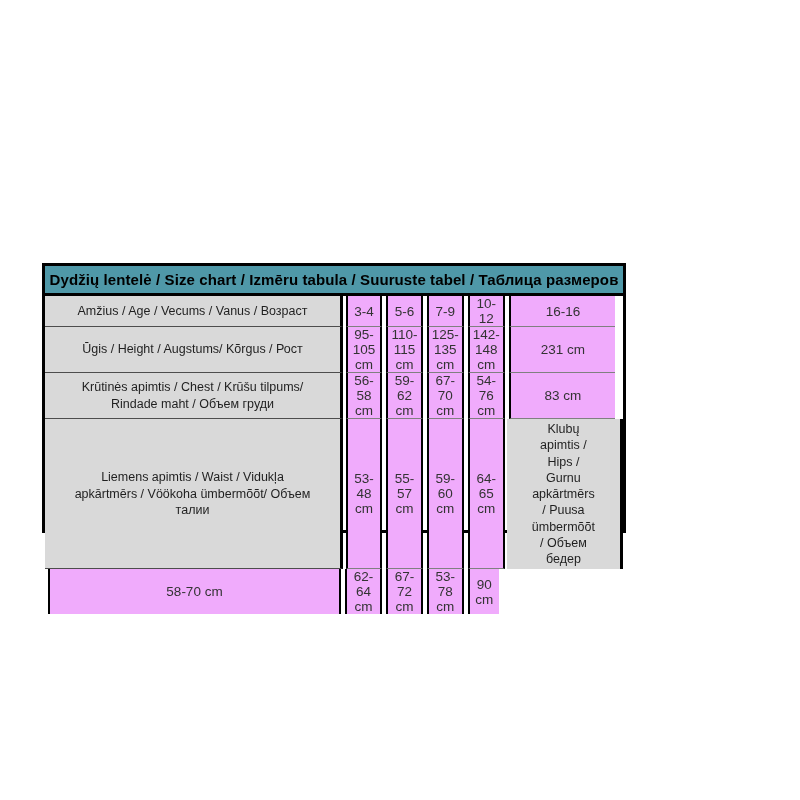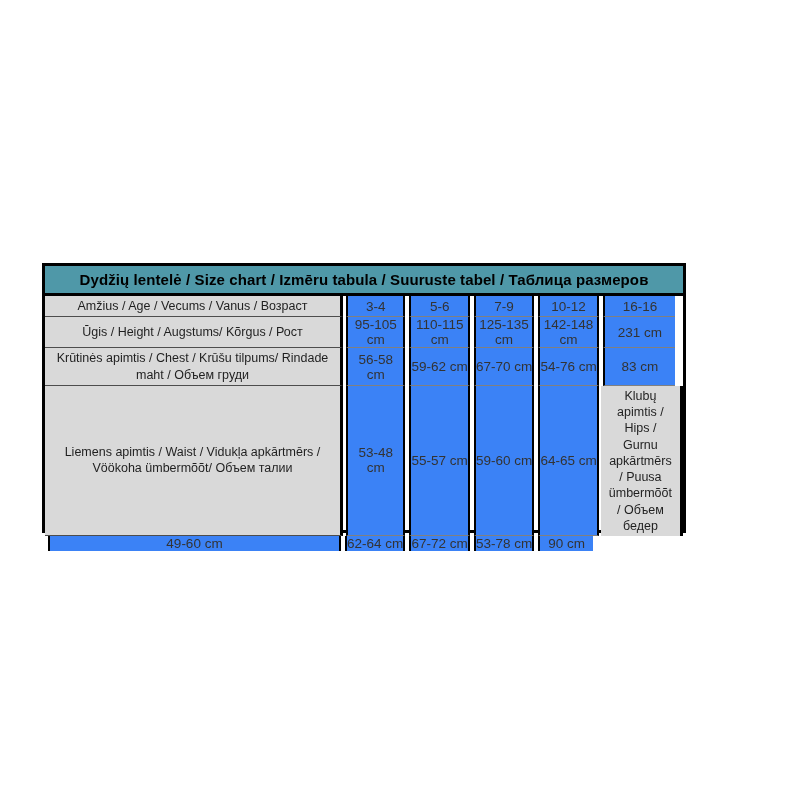--- a/index.html
+++ b/index.html
@@ -7,21 +7,21 @@
     padding: 0;
     width: 800px;
     height: 800px;
     background: #ffffff;
     font-family: "Liberation Sans", sans-serif;
   }
   .size-chart {
     position: absolute;
     left: 42px;
     top: 263px;
-    width: 644px;
+    width: 584px;
     height: 270px;
     box-sizing: border-box;
     border: 3px solid var(--border, #000);
     background: #ffffff;
   }
   .chart-header {
     box-sizing: border-box;
     height: 30px;
     background: var(--header-bg, #4f98a8);
     border-bottom: 3px solid var(--border, #000);
@@ -42,38 +42,38 @@
   }
   .label-cell {
     box-sizing: border-box;
     background: var(--label-bg, #d9d9d9);
     border-right: 3px solid var(--border, #000);
     border-bottom: 1px solid var(--label-divider, #4d4d4d);
     display: flex;
     align-items: center;
     justify-content: center;
     text-align: center;
-    padding: 2px 8px;
+    padding: 2px 25px;
     font-size: 12.5px;
     line-height: 1.3;
     color: var(--label-text, #1f1f1f);
   }
   .value-cell {
     box-sizing: border-box;
     margin: 0 2px;
     border-left: 2px solid var(--border, #000);
     border-right: 2px solid var(--border, #000);
     border-bottom: 1px solid var(--value-divider, #808080);
     display: flex;
     align-items: center;
     justify-content: center;
     text-align: center;
     font-size: 13.5px;
     color: var(--value-text, #333333);
-    background: #3b82f6;
+    background: #f0abfc;
   }
   .value-cell.first-col { margin-left: 3px; }
   .value-cell.last-col  { margin-right: 8px; border-right: none; }
   .last-row { border-bottom: none; }
 </style>
 </head>
 <body style="background: rgb(255, 255, 255);">
 
 <div class="size-chart">
   <div class="chart-header">Dydžių lentelė / Size chart / Izmēru tabula / Suuruste tabel / Таблица размеров</div>
@@ -95,19 +95,19 @@
       <div class="value-cell">59-62 cm</div>
       <div class="value-cell">67-70 cm</div>
       <div class="value-cell">54-76 cm</div>
       <div class="value-cell last-col">83 cm</div>
       <div class="label-cell">Liemens apimtis / Waist / Vidukļa apkārtmērs / Vöökoha ümbermõõt/ Объем талии</div>
       <div class="value-cell first-col">53-48 cm</div>
       <div class="value-cell">55-57 cm</div>
       <div class="value-cell">59-60 cm</div>
       <div class="value-cell">64-65 cm</div>
       <div class="label-cell last-row">Klubų apimtis / Hips / Gurnu apkārtmērs / Puusa ümbermõõt / Объем бедер</div>
-      <div class="value-cell last-row first-col">49-60 cm</div>
+      <div class="value-cell last-row first-col">58-70 cm</div>
       <div class="value-cell last-row">62-64 cm</div>
       <div class="value-cell last-row">67-72 cm</div>
       <div class="value-cell last-row">53-78 cm</div>
       <div class="value-cell last-row last-col">90 cm</div>
     </div>
 </div>
 
 </body></html>

